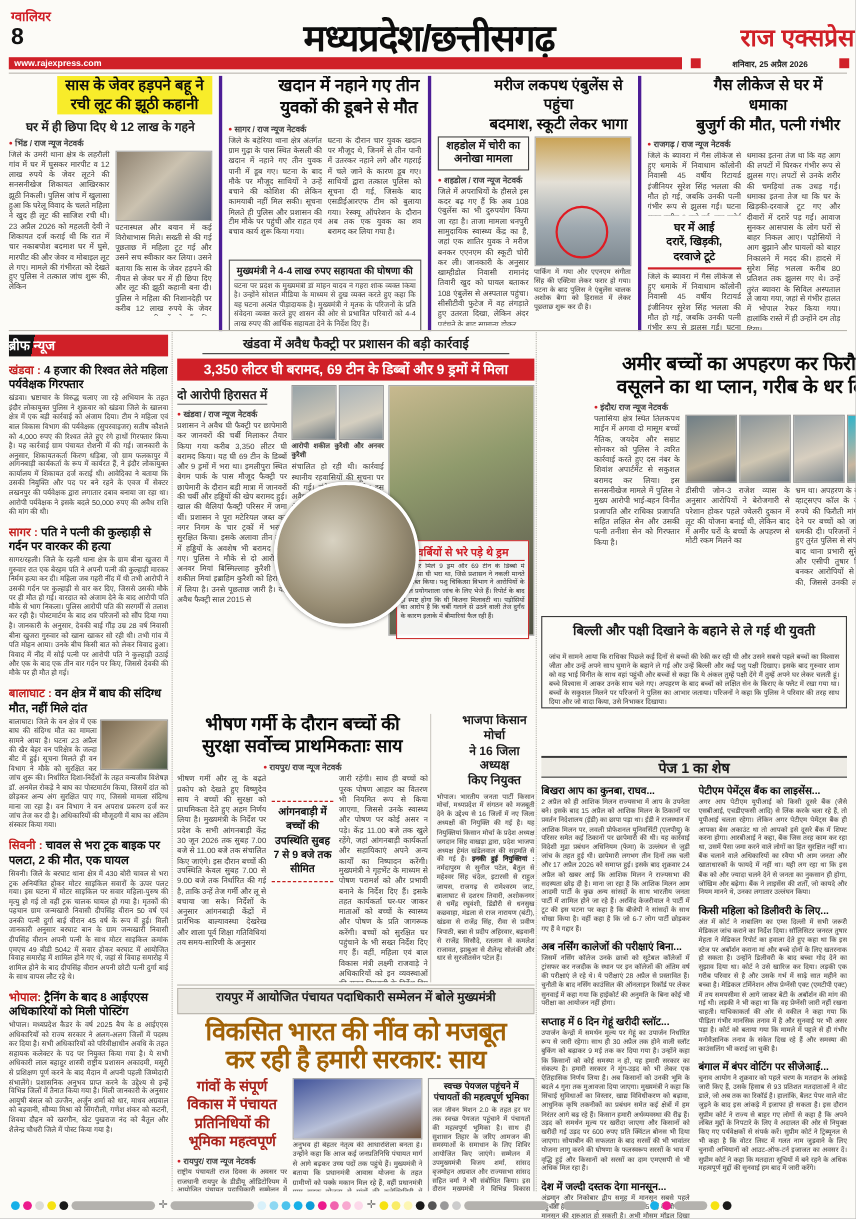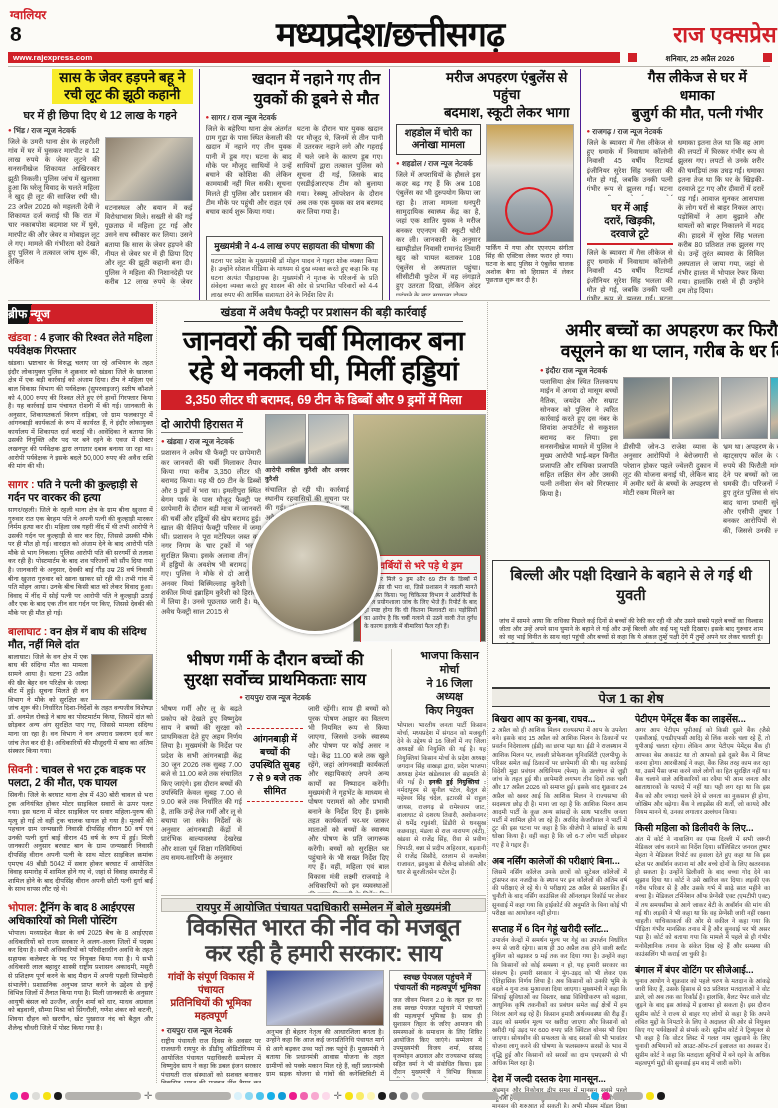--- a/index.html
+++ b/index.html
@@ -19,21 +19,21 @@
   .date-txt { font-size:7.5px; font-weight:bold; color:#222; }
 
   
   .bodytxt { font-size:7px; line-height:1.33; color:#3b3a38; text-align:justify; overflow:hidden; }
   .byline { font-size:7.5px; font-weight:bold; color:#444; margin:3px 0 2px; }
   .byline .dot { color:#d02028; font-size:6px; vertical-align:1px; }
   .rule { background:#b9b6ae; }
 
   
   .toprow { display:flex; }
-  .tcol { width:25%; padding:0 6px; border-left:1px solid #4c1d95; height:232px; overflow:hidden; }
+  .tcol { width:25%; padding:0 6px; border-left:3px solid #4c1d95; height:232px; overflow:hidden; }
   .tcol:first-child { border-left:none; padding-left:0; }
   .hl-yellow { background:#f8ec2a; }
   .th { font-weight:800; text-align:center; color:#0e0e0e; line-height:1.28;margin-left:44px; }
   .subhead-b { font-size:11px; font-weight:800; text-align:center; margin:3px 0 1px; }
   .flexrow { display:flex; gap:5px; }
   .photo { background:linear-gradient(135deg,#8f8270,#cbc2b0 45%,#66707a); border:1px solid #aaa; }
   .cap { font-size:6.3px; line-height:1.3; color:#3b3a38; text-align:justify; margin-top:2px; }
   .smallbox { border:1px solid #555; padding:3px 4px; margin-top:4px; }
   .smallbox-title { font-size:8.8px; font-weight:800; text-align:center; border-bottom:1px solid #999; padding-bottom:2px; margin-bottom:2px; }
   .smallbox-body { font-size:6.6px; line-height:1.3; text-align:justify; color:#3b3a38; }
@@ -59,38 +59,38 @@
   .drumbox-body { font-size:5.9px; line-height:1.3; text-align:justify; color:#333; }
   .circle-photo { border-radius:50%; border:3px solid #fff; box-shadow:0 0 4px rgba(0,0,0,.45);
                   background:radial-gradient(circle at 40% 40%,#d8d2c2,#9a8f76 55%,#5c5443); }
 
   
   .kid-h { font-size:17.5px; font-weight:800; text-align:center; line-height:1.2; color:#0b0b0b; }
   .kid-strap { color:#d02028; font-size:11.5px; font-weight:800; margin-top:2px; }
   .mug4 { width:47px; height:62px; }
 
   .catbox { border:1.5px solid #3a3a3a; padding:3px 6px; }
-  .catbox-title { font-size:15px; font-weight:800; text-align:center; margin-bottom:13px; }
+  .catbox-title { font-size:12px; font-weight:800; text-align:center; margin-bottom:13px; }
   .catbox-body { font-size:6.3px; line-height:1.3; text-align:justify; color:#3b3a38; }
 
   
   .heat-h { font-size:16.5px; font-weight:800; text-align:center; line-height:1.22; color:#0b0b0b; }
   .heat-quote { font-weight:800; font-size:9.5px; text-align:center; line-height:1.35; color:#111;
                 border-top:1px dashed #c4201f; border-bottom:1px dashed #c4201f; padding:4px 0; margin-top:24px; }
 
   
   .kisan { border-left:1px solid #ccc9c1; padding-left:5px; }
   .kisan-h { font-size:11px; font-weight:800; text-align:center; line-height:1.25; margin-bottom:3px;margin-left:16px; }
   .kisan-body { font-size:6.2px; line-height:1.32; text-align:justify; color:#3b3a38; }
   .kisan-body b { color:#111; }
 
   
-  .cm-kicker { background:#e9e7e0; border:1px solid #b7b4ac; font-size:11px; font-weight:800; text-align:center; height:14px; line-height:16px; }
-  .cm-h { font-size:23px; font-weight:800; text-align:center; line-height:1.12; letter-spacing:-0.5px; margin-top:3px; color:#404040; }
-  .cm-sub { color:#a8231c; font-size:10px; font-weight:800; text-align:center; line-height:1.3; }
+  .cm-kicker { background:#e9e7e0; border:1px solid #b7b4ac; font-size:11px; font-weight:800; text-align:center; height:24px; line-height:16px; }
+  .cm-h { font-size:23px; font-weight:800; text-align:center; line-height:1.12; letter-spacing:-0.5px; margin-top:3px; color:#a16207; }
+  .cm-sub { color:#a8231c; font-size:13px; font-weight:800; text-align:center; line-height:1.3; }
   .cm-box { border:1px solid #999; padding:2px 3px; }
   .cm-box-title { font-size:8.2px; font-weight:800; text-align:center; line-height:1.3; margin-bottom:2px; }
   .cm-box-body { font-size:6.1px; line-height:1.32; text-align:justify; color:#3b3a38; }
 
   
   .p1-header { border-top:2px solid #3a3a3a; border-bottom:1px solid #3a3a3a; background:#edebe4;
                font-size:13px; font-weight:800; text-align:center; height:20px; line-height:19px; }
   .p1-title { font-size:9.3px; font-weight:800; margin:5px 0 1px; color:#101010; }
   .p1-body { font-size:6.2px; line-height:1.32; text-align:justify; color:#3b3a38; }
 
@@ -153,21 +153,21 @@
         <div class="bodytxt" style="flex:1;">घटना के दौरान चार युवक खदान पर मौजूद थे, जिनमें से तीन पानी में उतरकर नहाने लगे और गहराई में चले जाने के कारण डूब गए। साथियों द्वारा तत्काल पुलिस को सूचना दी गई, जिसके बाद एसडीईआरएफ टीम को बुलाया गया। रेस्क्यू ऑपरेशन के दौरान अब तक एक युवक का शव बरामद कर लिया गया है।</div>
       </div>
       <div class="smallbox">
         <div class="smallbox-title">मुख्यमंत्री ने 4-4 लाख रुपए सहायता की घोषणा की</div>
         <div class="smallbox-body" style="height:40px; overflow:hidden;">घटना पर प्रदेश के मुख्यमंत्री डॉ मोहन यादव ने गहरा शोक व्यक्त किया है। उन्होंने सोशल मीडिया के माध्यम से दुख व्यक्त करते हुए कहा कि यह घटना अत्यंत पीड़ादायक है। मुख्यमंत्री ने मृतक के परिजनों के प्रति संवेदना व्यक्त करते हुए शासन की ओर से प्रभावित परिवारों को 4-4 लाख रुपए की आर्थिक सहायता देने के निर्देश दिए हैं।</div>
       </div>
     </div>
 
     <div class="tcol">
       <div class="th" style="font-size:13.5px;">
-        <div>मरीज अपहरण एंबुलेंस से पहुंचा</div>
+        <div>मरीज लकपथ एंबुलेंस से पहुंचा</div>
         <div>बदमाश, स्कूटी लेकर भागा</div>
       </div>
       <div class="flexrow" style="margin-top:3px;">
         <div style="flex:1;">
           <div class="subbox">
             <div>शहडोल में चोरी का</div>
             <div>अनोखा मामला</div>
           </div>
           <div class="byline"><span class="dot">●</span> <span>शहडोल / राज न्यूज नेटवर्क</span></div>
           <div class="bodytxt" style="height:126px;">जिले में अपराधियों के हौसले इस कदर बढ़ गए हैं कि अब 108 एंबुलेंस का भी दुरुपयोग किया जा रहा है। ताजा मामला धनपुरी सामुदायिक स्वास्थ्य केंद्र का है, जहां एक शातिर युवक ने मरीज बनकर एएनएम की स्कूटी चोरी कर ली। जानकारी के अनुसार खाम्हीडोल निवासी रामानंद तिवारी खुद को घायल बताकर 108 एंबुलेंस से अस्पताल पहुंचा। सीसीटीवी फुटेज में वह लंगड़ाते हुए उतरता दिखा, लेकिन अंदर पहुंचने के बाद सामान्य होकर</div>
@@ -233,24 +233,20 @@
     </div>
 
     <div>
       <div class="brief-title"><span class="loc">भोपाल:</span> <span>ट्रैनिंग के बाद 8 आईएएस अधिकारियों को मिली पोस्टिंग</span></div>
       <div class="brief-body">भोपाल। मध्यप्रदेश कैडर के वर्ष 2025 बैच के 8 आईएएस अधिकारियों को राज्य सरकार ने अलग-अलग जिलों में पदस्थ कर दिया है। सभी अधिकारियों को परिवीक्षाधीन अवधि के तहत सहायक कलेक्टर के पद पर नियुक्त किया गया है। ये सभी अधिकारी लाल बहादुर शास्त्री राष्ट्रीय प्रशासन अकादमी, मसूरी से प्रशिक्षण पूर्ण करने के बाद मैदान में अपनी पहली जिम्मेदारी संभालेंगे। प्रशासनिक अनुभव प्राप्त करने के उद्देश्य से इन्हें विभिन्न जिलों में तैनात किया गया है। मिली जानकारी के अनुसार आयुषी बंसल को उज्जैन, अर्जुन शर्मा को धार, माधव अग्रवाल को बड़वानी, सौम्या मिश्रा को सिंगरौली, गणेश शंकर को कटनी, शिवया दौहन को खरगौन, खेट पुखराज नंद को बैतूल और शैलेन्द्र चौधरी जिले में पोस्ट किया गया है।</div>
     </div>
   </div>
 
   <div class="abs" style="left:161px; top:304px; width:325px; height:338px; overflow:hidden;">
     <div class="kicker">खंडवा में अवैध फैक्ट्री पर प्रशासन की बड़ी कार्रवाई</div>
-    <div class="ghee-h">
-      <div>जानवरों की चर्बी मिलाकर बना</div>
-      <div>रहे थे नकली घी, मिलीं हड्डियां</div>
-    </div>
     <div class="strap">3,350 लीटर घी बरामद, 69 टीन के डिब्बों और 9 ड्रमों में मिला</div>
     <div style="position:relative; height:228px; margin-top:4px;">
 
       <div class="abs" style="left:0; top:0; width:100px; height:228px; overflow:hidden;">
         <div class="ghee-sub">दो आरोपी हिरासत में</div>
         <div class="byline"><span class="dot">●</span> <span>खंडवा / राज न्यूज नेटवर्क</span></div>
         <div class="bodytxt">प्रशासन ने अवैध घी फैक्ट्री पर छापेमारी कर जानवरों की चर्बी मिलाकर तैयार किया गया करीब 3,350 लीटर घी बरामद किया। यह घी 69 टीन के डिब्बों और 9 ड्रमों में भरा था। इमलीपुरा स्थित बेगम पार्क के पास मौजूद फैक्ट्री पर छापेमारी के दौरान बड़ी मात्रा में जानवरों की चर्बी और हड्डियों की खेप बरामद हुई। खाल की थैलियां फैक्ट्री परिसर में जमा थीं। प्रशासन ने पूरा मटेरियल जब्त कर नगर निगम के चार ट्रकों में भरकर सुरक्षित किया। इसके अलावा तीन ट्रकों में हड्डियों के अवशेष भी बरामद किए गए। पुलिस ने मौके से दो आरोपियों अनवर मियां बिस्मिल्लाह कुरैशी और शकील मियां इब्राहिम कुरैशी को हिरासत में लिया है। उनसे पूछताछ जारी है। यह अवैध फैक्ट्री साल 2015 से</div>
       </div>
 
       <div class="abs" style="left:104px; top:0; width:84px;">

